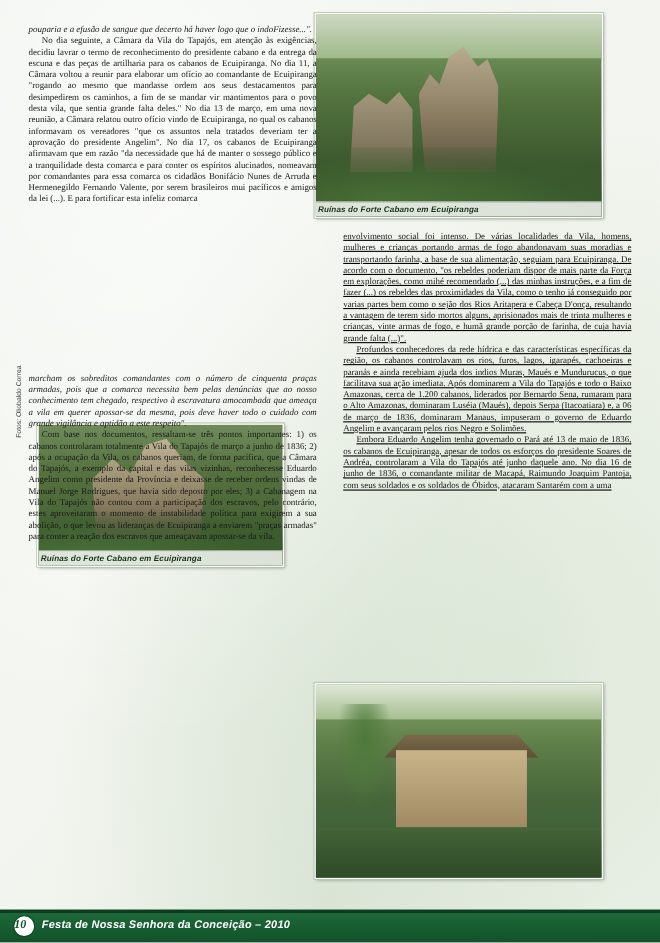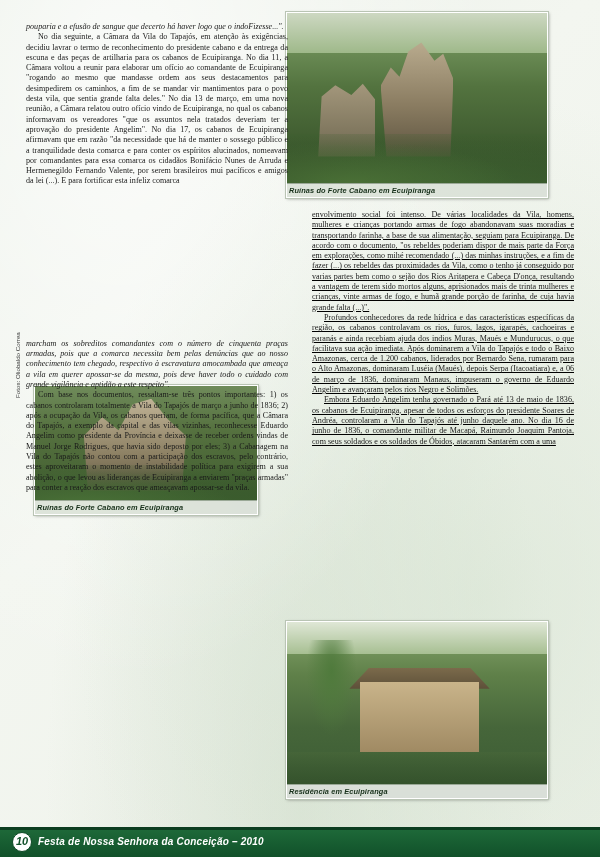--- a/index.html
+++ b/index.html
@@ -173,26 +173,25 @@
     background:#0c3d20;
   }
   .page-num-circle {
     position: absolute;
     left: 12px; top: 5px;
     width: 20px; height: 20px;
     border-radius: 50%;
     background: #ffffff;
     border: 1.5px solid #0e4a26;
     color: #11512a;
-    font-family: Liberation Sans, sans-serif;
+    font-family: Liberation Serif, serif;
     font-weight: bold;
     font-style: italic;
     font-size: 11px;
     line-height: 17px;
-    text-align: center;
   }
   .footer-text {
     position: absolute;
     left: 38px; top: 9px;
     color: #ffffff;
     font-family: "Liberation Sans", sans-serif;
     font-style: italic;
     font-weight: bold;
     font-size: 10px;
     letter-spacing: 0.2px;
@@ -216,21 +215,20 @@
     <div class="veg"></div>
     <div class="caption">Ruínas do Forte Cabano em Ecuipiranga</div>
   </div>
 
   <div class="photo" id="photo-residence">
     <div class="sky"></div>
     <div class="palm"></div>
     <div class="roof"></div>
     <div class="house"></div>
     <div class="ground"></div>
-    <div class="caption">Residência em Ecuipiranga</div>
   </div>
 
   <div class="photo-credit">Fotos: Oliobaldo Correa</div>
 
   <div class="content">
 
     <div class="col col-left">
       <p class="body noind it">pouparia e a efusão de sangue que decerto há haver logo que o indoFizesse...".</p>
       <p class="body">No dia seguinte, a Câmara da Vila do Tapajós, em atenção às exigências, decidiu lavrar o termo de reconhecimento do presidente cabano e da entrega da escuna e das peças de artilharia para os cabanos de Ecuipiranga. No dia 11, a Câmara voltou a reunir para elaborar um ofício ao comandante de Ecuipiranga "rogando ao mesmo que mandasse ordem aos seus destacamentos para desimpedirem os caminhos, a fim de se mandar vir mantimentos para o povo desta vila, que sentia grande falta deles." No dia 13 de março, em uma nova reunião, a Câmara relatou outro ofício vindo de Ecuipiranga, no qual os cabanos informavam os vereadores "que os assuntos nela tratados deveriam ter a aprovação do presidente Angelim". No dia 17, os cabanos de Ecuipiranga afirmavam que em razão "da necessidade que há de manter o sossego público e a tranquilidade desta comarca e para conter os espíritos alucinados, nomeavam por comandantes para essa comarca os cidadãos Bonifácio Nunes de Arruda e Hermenegildo Fernando Valente, por serem brasileiros mui pacíficos e amigos da lei (...). E para fortificar esta infeliz comarca</p>
       <div style="height:152px"></div>

